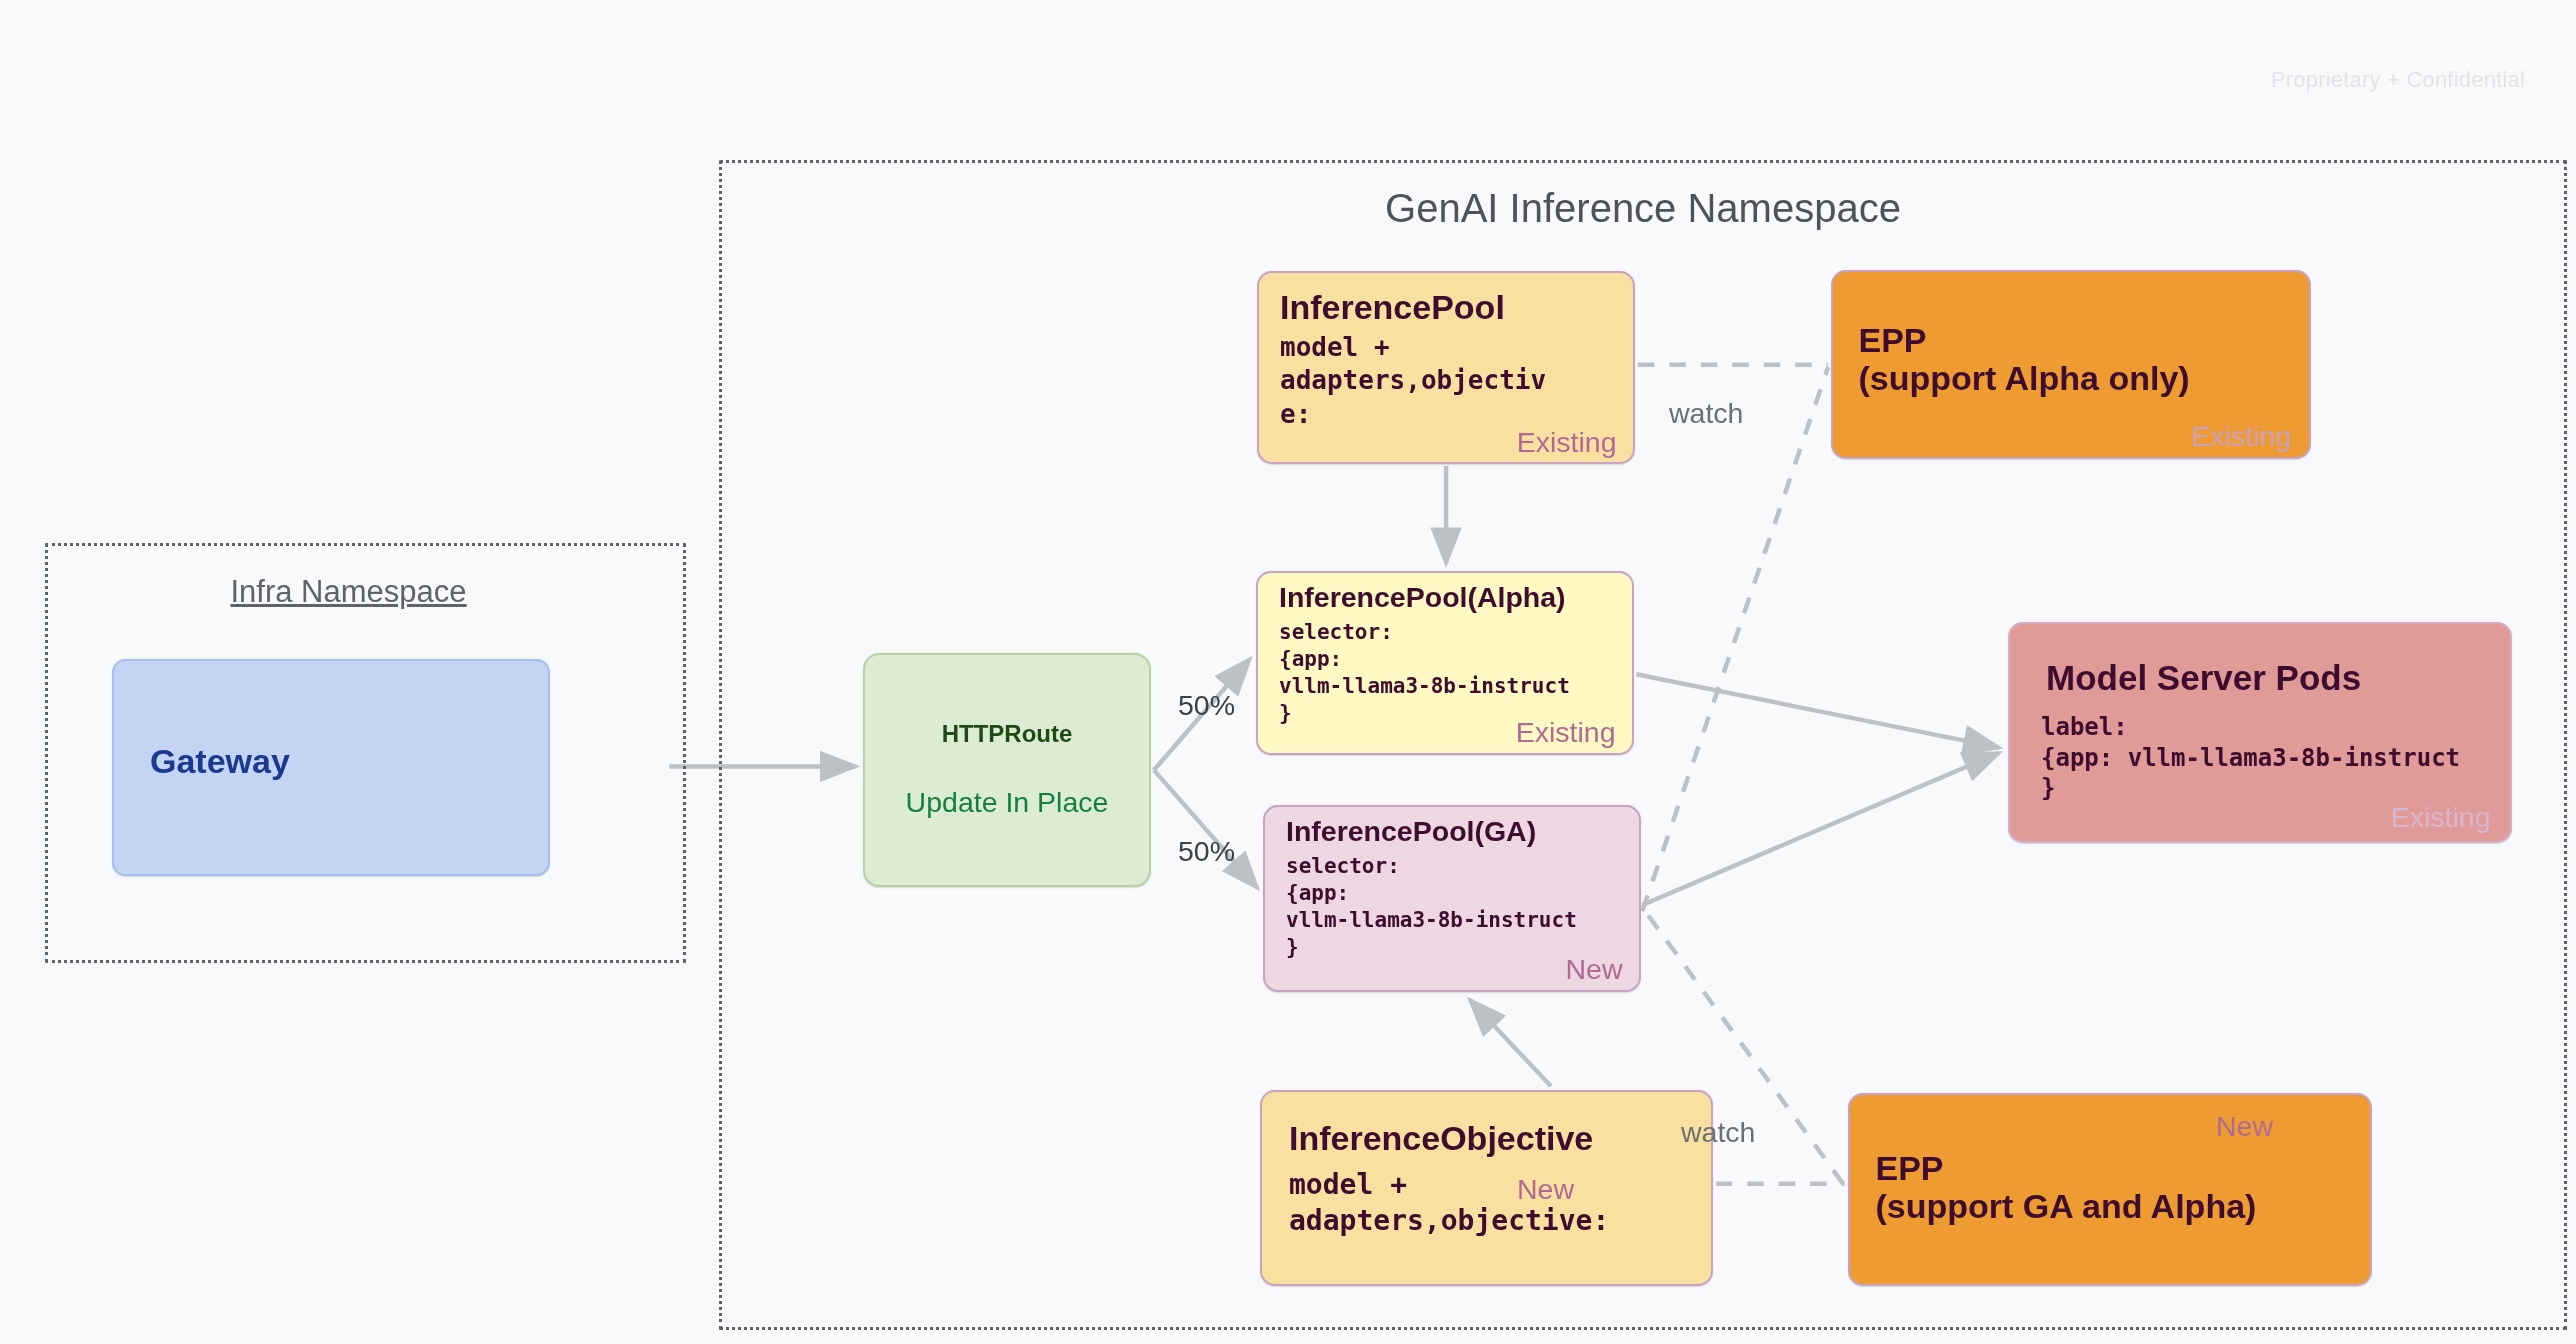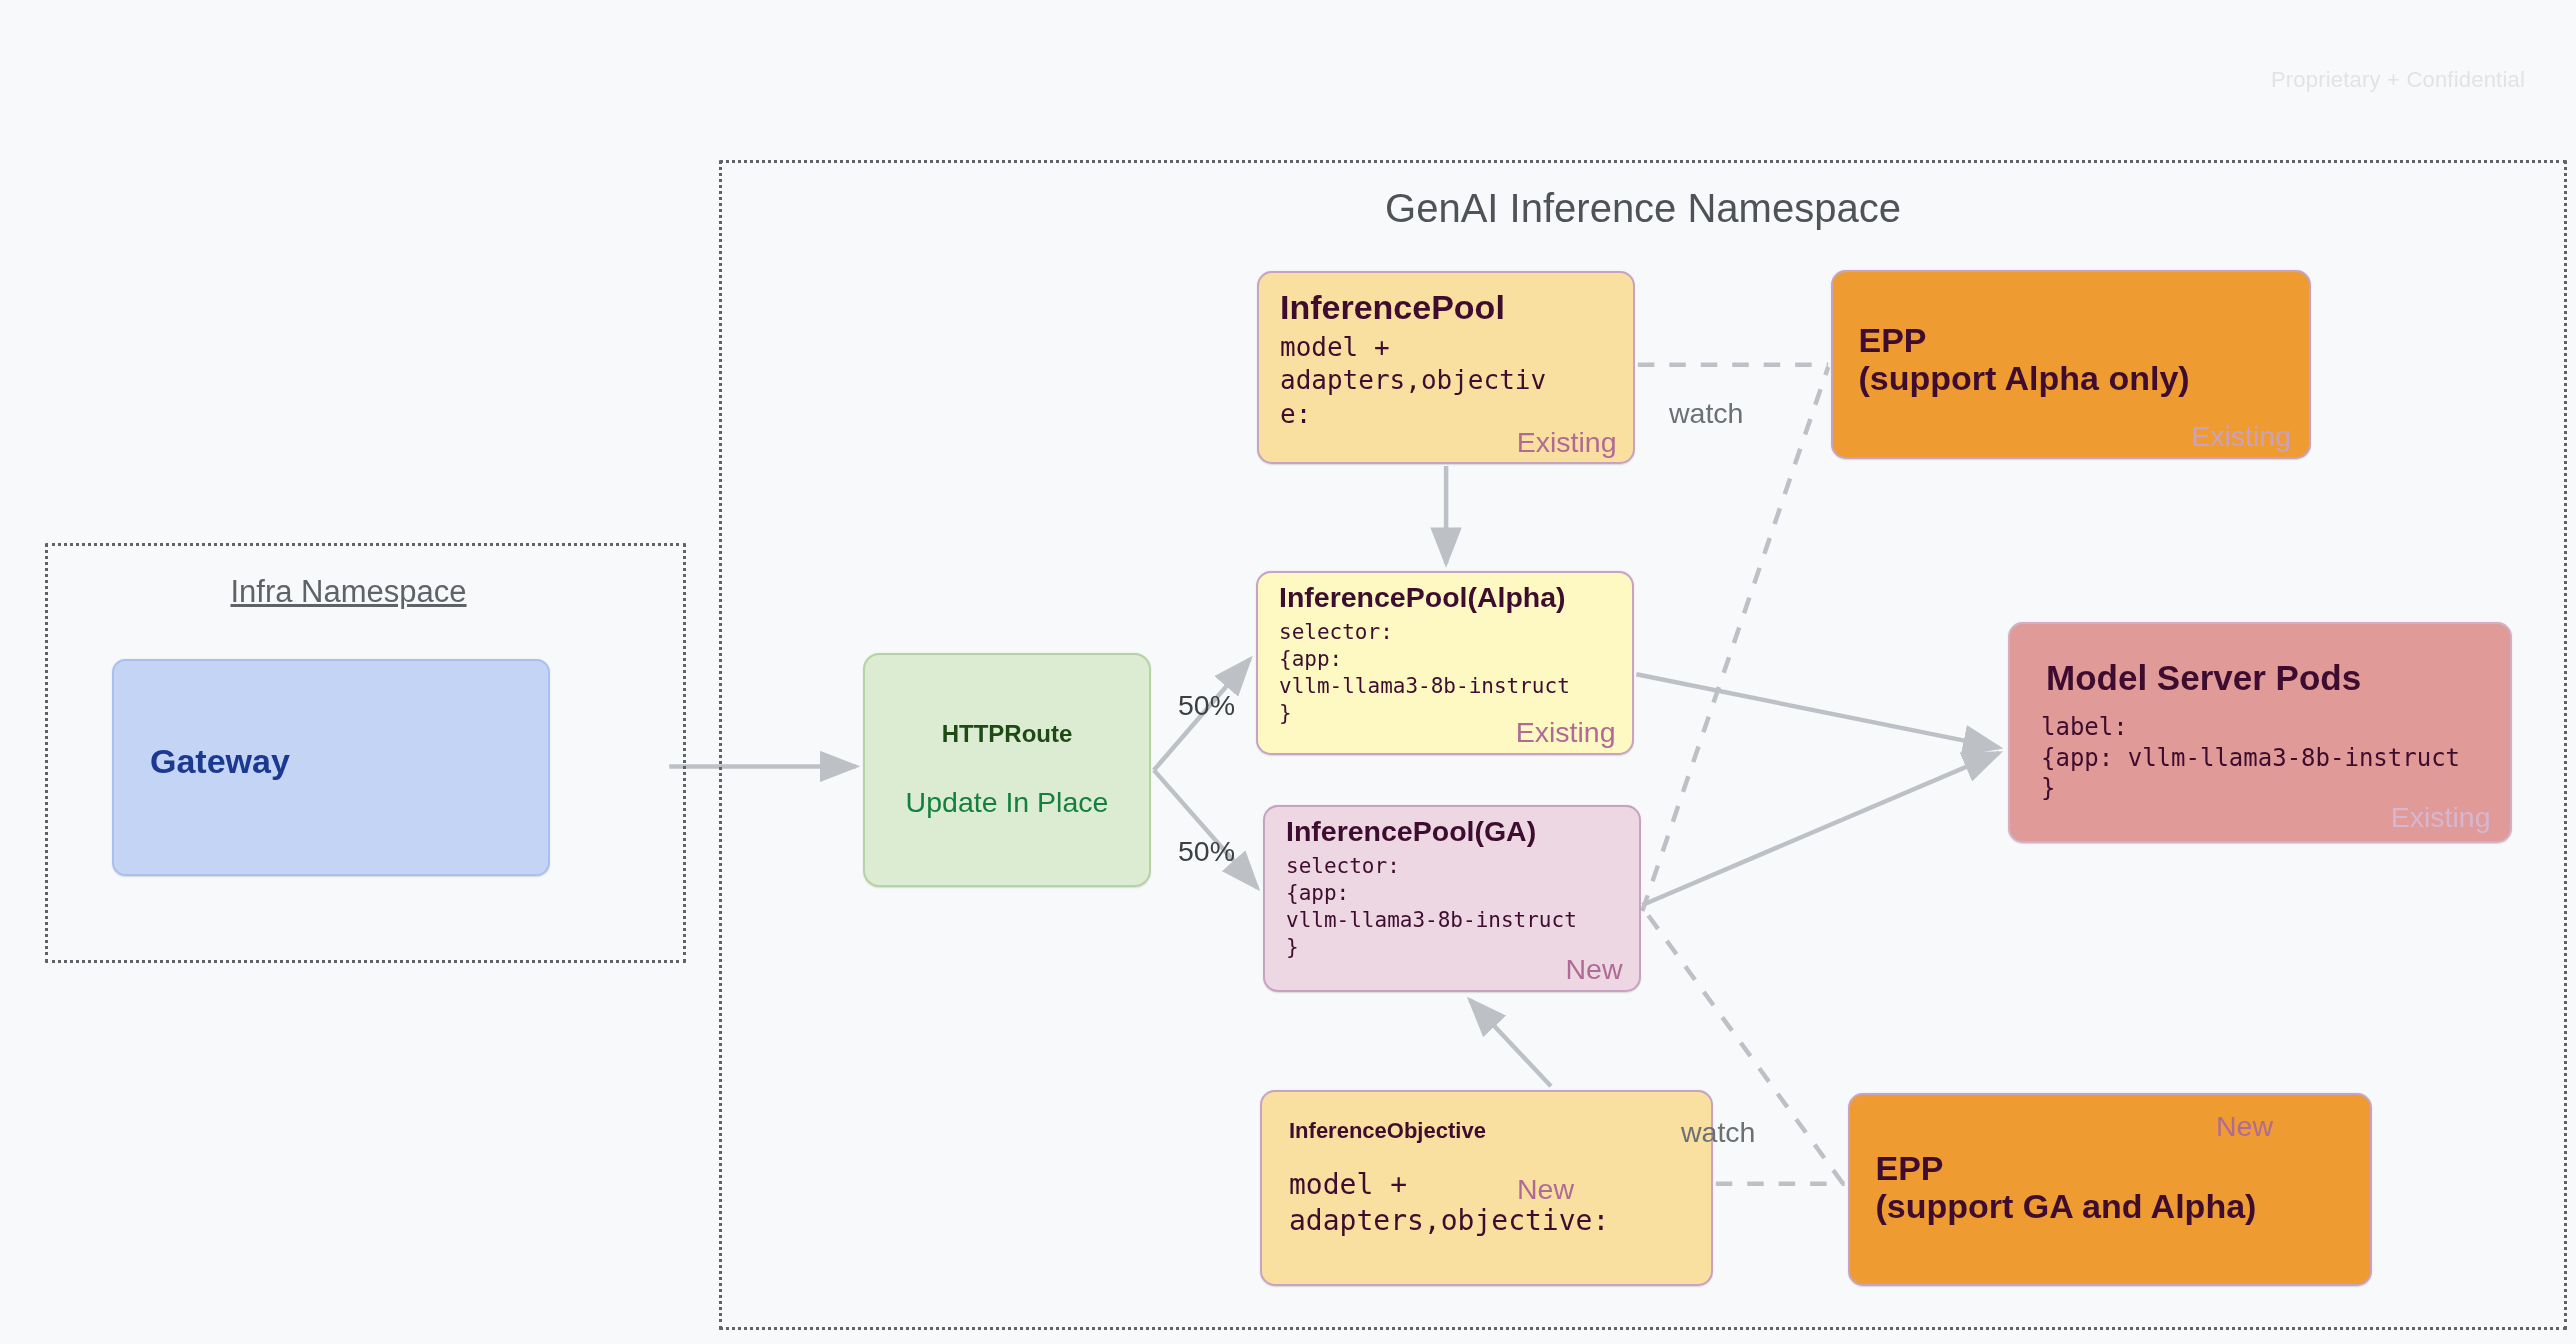--- a/index.html
+++ b/index.html
@@ -62,20 +62,21 @@
     overflow: hidden;
   }
   .node .title {
     font-weight: bold;
     line-height: 1.12;
   }
   .node .mono {
     font-family: "DejaVu Sans Mono", "Liberation Mono", monospace;
     line-height: 1.28;
     white-space: pre-wrap;
+    font-weight: bold;
   }
   .tag {
     position: absolute;
     font-size: 28.5px;
     color: #b06a96;
     white-space: nowrap;
   }
 
   
   #gateway {
@@ -121,21 +122,21 @@
     background: #ecd7e3;
   }
   #poolga .title { position: absolute; left: 21px; top: 9px; font-size: 28.5px; color: #3e0c2e; }
   #poolga .mono  { position: absolute; left: 21px; top: 46px; width: 341px; font-size: 21px; color: #3e0c2e; }
   #poolga .tag   { right: 16.5px; bottom: 4.5px; }
 
   #inferenceobjective {
     left: 1260px; top: 1090px; width: 453px; height: 196px;
     background: #fae0a0;
   }
-  #inferenceobjective .title { position: absolute; left: 27px; top: 27px; font-size: 22px; color: #3e0c2e; text-align: center; }
+  #inferenceobjective .title { position: absolute; left: 27px; top: 27px; font-size: 34px; color: #3e0c2e; text-align: center; }
   #inferenceobjective .mono  { position: absolute; left: 27px; top: 75px; width: 405px; font-size: 28px; color: #3e0c2e; }
   #inferenceobjective .tag   { left: 255px; top: 81px; }
 
   #epp-alpha {
     left: 1831px; top: 270px; width: 480px; height: 189px;
     background: #ee9c31;
   }
   #epp-alpha .title { position: absolute; left: 25.5px; top: 49px; font-size: 34px; color: #3e0c2e; }
   #epp-alpha .tag   { right: 18px; bottom: 4.5px; color: #c9a1c2; }
 

